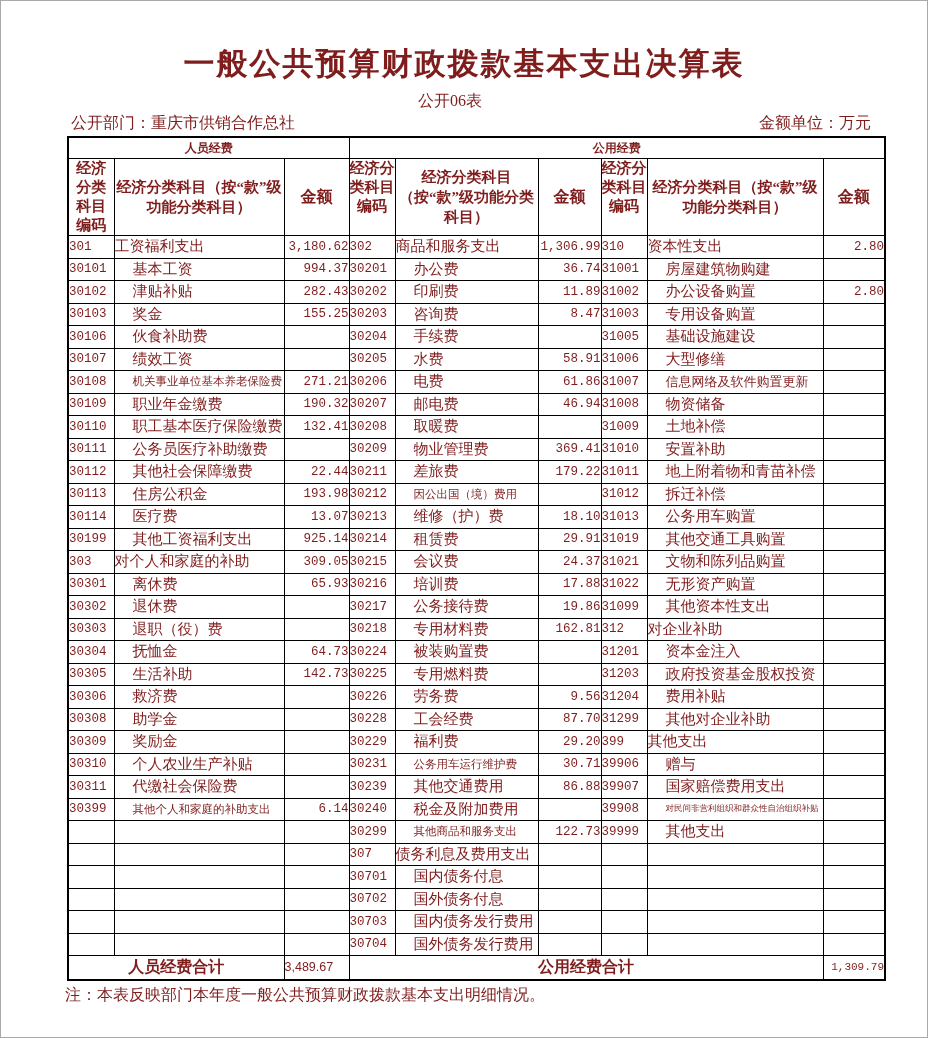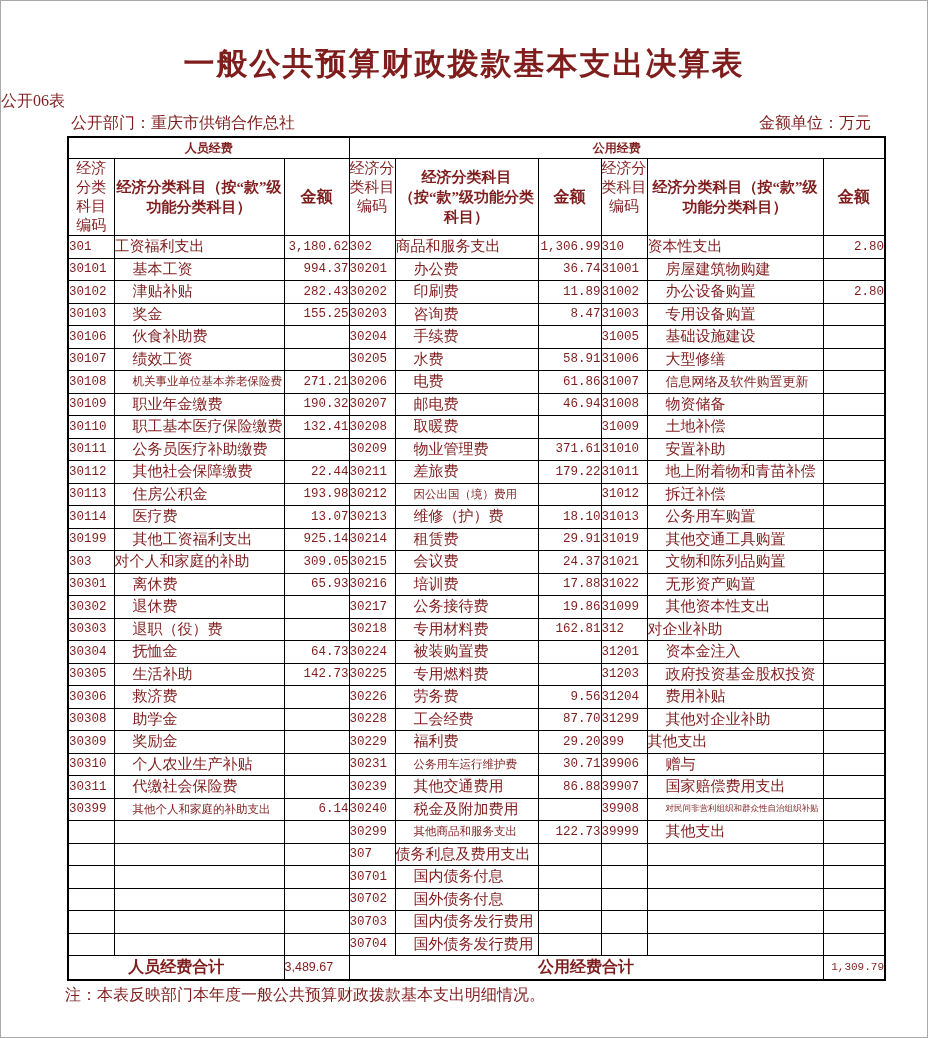--- a/index.html
+++ b/index.html
@@ -1,28 +1,28 @@
 <!DOCTYPE html>
 <html><head>
 <meta charset="utf-8">
 <style>
   html,body{margin:0;padding:0;background:#fff;}
   .page{position:relative;width:928px;height:1038px;box-sizing:border-box;background:#ffffff;
         border:1px solid #a9a9a9;overflow:hidden;color:#7f1d1d;
         font-family:"Liberation Serif","DejaVu Serif",serif;}
   .title{margin:42px 0 0 0;text-align:center;font-size:31px;font-weight:bold;letter-spacing:2px;}
-  .table-code{margin:6px 28px 0 0;text-align:left;font-size:16px;}
+  .table-code{margin:6px 28px 0 0;text-align:center;font-size:16px;}
   .meta-line{display:flex;justify-content:space-between;margin:1px 56px 0 70px;font-size:16px;}
   table.tbl{border-collapse:collapse;table-layout:fixed;width:817px;margin:2px 0 0 66px;
             border:2px solid #000;}
   table.tbl td{border:1px solid #000;padding:0;overflow:hidden;box-sizing:border-box;}
   tr.band-row{height:20px;}
   td.band{text-align:center;font-weight:bold;font-size:12px;line-height:20px;}
   tr.head-row{height:62px;}
-  td.h-code{vertical-align:top;text-align:center;font-weight:normal;font-size:15px;line-height:19px;
+  td.h-code{vertical-align:top;text-align:center;font-weight:bold;font-size:15px;line-height:19px;
             padding:2px 6px 0 6px;word-break:break-all;}
   td.h-subj{text-align:center;font-weight:bold;font-size:15px;line-height:20px;padding:0 2px;}
   td.h-amt{text-align:center;font-weight:bold;font-size:16px;}
   tbody tr{height:22.5px;}
   td.cell-code{font-family:"Liberation Mono","DejaVu Sans Mono",monospace;font-size:12.5px;
                padding-left:3px;white-space:nowrap;}
   td.cell-name{font-size:15px;white-space:nowrap;padding-left:2px;}
   td.cell-name.lv2{padding-left:18px;}
   td.cell-name.sz-m{font-size:13px;}
   td.cell-name.sz-s{font-size:11.5px;}
@@ -176,21 +176,21 @@
           <td class="cell-code">31009</td>
           <td class="cell-name lv2">土地补偿</td>
           <td class="cell-amt"></td>
         </tr>
         <tr>
           <td class="cell-code">30111</td>
           <td class="cell-name lv2">公务员医疗补助缴费</td>
           <td class="cell-amt"></td>
           <td class="cell-code">30209</td>
           <td class="cell-name lv2">物业管理费</td>
-          <td class="cell-amt">371.61</td>
+          <td class="cell-amt">369.41</td>
           <td class="cell-code">31010</td>
           <td class="cell-name lv2">安置补助</td>
           <td class="cell-amt"></td>
         </tr>
         <tr>
           <td class="cell-code">30112</td>
           <td class="cell-name lv2">其他社会保障缴费</td>
           <td class="cell-amt">22.44</td>
           <td class="cell-code">30211</td>
           <td class="cell-name lv2">差旅费</td>

